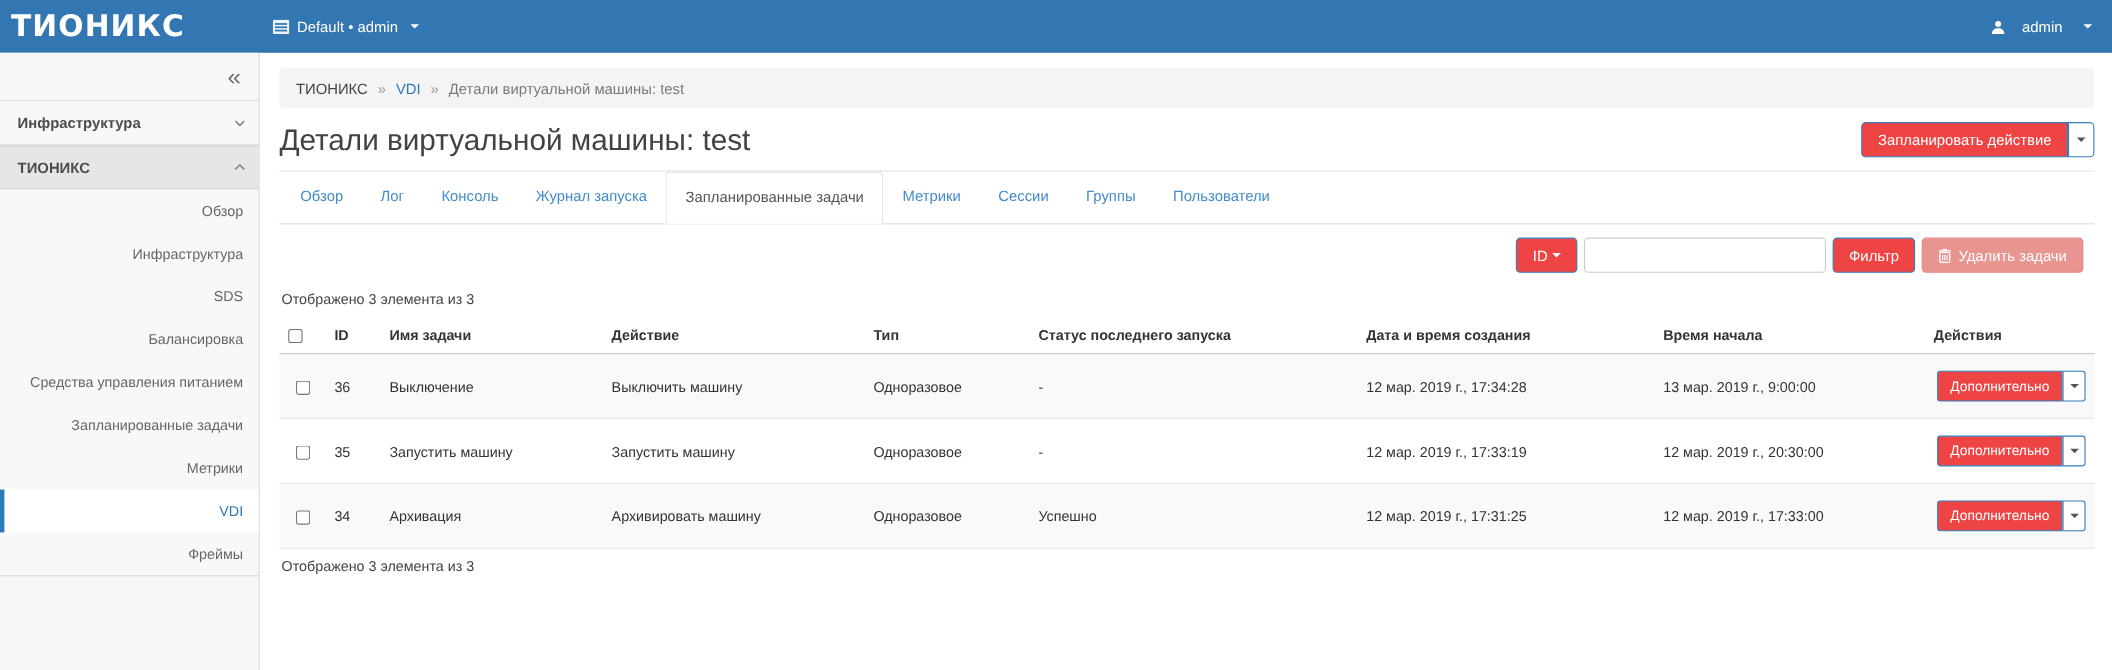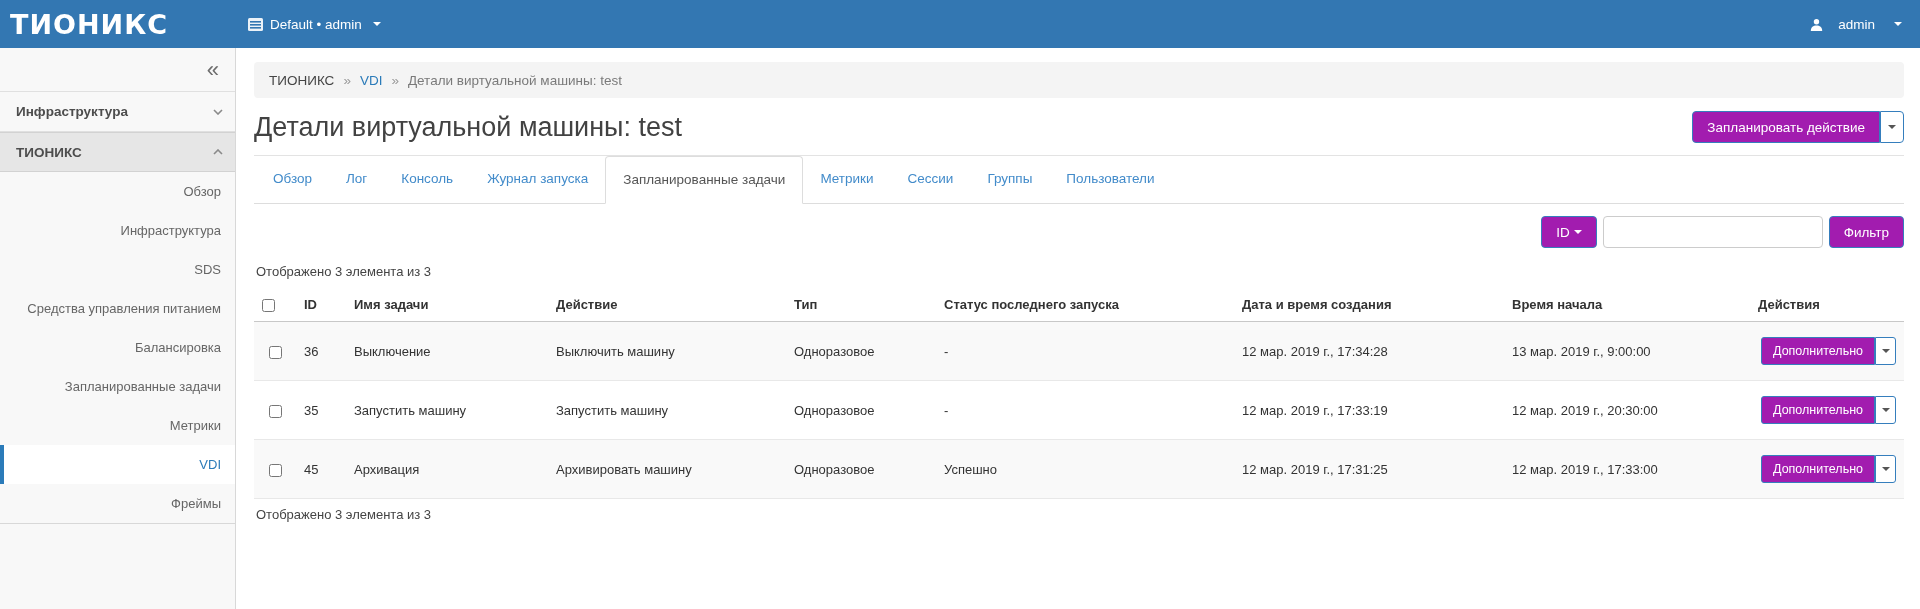--- a/index.html
+++ b/index.html
@@ -80,21 +80,21 @@
 
   .page-header {
     display:flex; justify-content:space-between; align-items:center;
     margin-top:10px; padding-bottom:9px; border-bottom:1px solid #e3e3e3;
   }
   .page-title { font-size:27px; font-weight:normal; color:#424242; margin:0; line-height:38px; }
 
   
   .btn-group { display:inline-flex; }
   .btn {
-    background:#a21caf; border:1px solid #357ebd; color:#fff;
+    background:#ef4444; border:1px solid #357ebd; color:#fff;
     font-size:13.5px; font-family:inherit; cursor:pointer;
     display:inline-flex; align-items:center; justify-content:center;
   }
   .btn-main { border-radius:4px 0 0 4px; padding:0 14px; height:32px; }
   .btn-caret { border-radius:0 4px 4px 0; width:24px; height:32px; border-left:1px solid #357ebd; background:#fff; }
   .btn-caret .caret-down { border-top-color:#555; margin-left:0; }
   .btn-solo { border-radius:4px; height:32px; padding:0 14px; }
   .btn-danger {
     background:#e89592; border-color:#e58a86; margin-right:10px;
     gap:6px;
@@ -197,24 +197,24 @@
       <div class="nav-sub-item">
           <span>Обзор</span>
         </div>
       <div class="nav-sub-item">
           <span>Инфраструктура</span>
         </div>
       <div class="nav-sub-item">
           <span>SDS</span>
         </div>
       <div class="nav-sub-item">
+          <span>Балансировка</span>
+        </div>
+      <div class="nav-sub-item">
           <span>Средства управления питанием</span>
-        </div>
-      <div class="nav-sub-item">
-          <span>Балансировка</span>
         </div>
       <div class="nav-sub-item">
           <span>Запланированные задачи</span>
         </div>
       <div class="nav-sub-item">
           <span>Метрики</span>
         </div>
       <div class="nav-sub-item active">
           <span>VDI</span>
         </div>
@@ -260,20 +260,31 @@
 
       <div class="filter-row">
         <span class="btn-group">
           <button class="btn btn-solo">
             <span>ID</span>
             <span class="caret-down"></span>
           </button>
         </span>
         <input class="search-input" type="text" value="" style="">
         <button class="btn btn-solo">Фильтр</button>
+        <button class="btn btn-solo btn-danger">
+          <svg class="icon-svg" width="12" height="13" viewBox="0 0 12 13">
+              <rect x="1.5" y="3.5" width="9" height="9" rx="1" fill="none" stroke="#fff" stroke-width="1.2"></rect>
+              <line x1="0.5" y1="2" x2="11.5" y2="2" stroke="#fff" stroke-width="1.2"></line>
+              <rect x="4" y="0.2" width="4" height="1.6" fill="#fff"></rect>
+              <line x1="4" y1="5.5" x2="4" y2="10.5" stroke="#fff" stroke-width="1"></line>
+              <line x1="6" y1="5.5" x2="6" y2="10.5" stroke="#fff" stroke-width="1"></line>
+              <line x1="8" y1="5.5" x2="8" y2="10.5" stroke="#fff" stroke-width="1"></line>
+            </svg>
+          <span>Удалить задачи</span>
+        </button>
       </div>
 
       <div class="summary">Отображено 3 элемента из 3</div>
 
       <table class="tasks">
         <colgroup>
           <col class="col-check">
             <col class="col-id">
             <col class="col-name">
             <col class="col-action">
@@ -328,21 +339,21 @@
               <span class="btn-group row-btn">
                 <button class="btn btn-main">Дополнительно</button>
                 <button class="btn btn-caret">
                     <span class="caret-down"></span>
                   </button>
               </span>
             </td>
           </tr>
           <tr>
             <td class="cell-check"><input type="checkbox" style=""></td>
-            <td>45</td>
+            <td>34</td>
             <td>Архивация</td>
             <td>Архивировать машину</td>
             <td>Одноразовое</td>
             <td>Успешно</td>
             <td>12 мар. 2019 г., 17:31:25</td>
             <td>12 мар. 2019 г., 17:33:00</td>
             <td class="cell-actions">
               <span class="btn-group row-btn">
                 <button class="btn btn-main">Дополнительно</button>
                 <button class="btn btn-caret">

